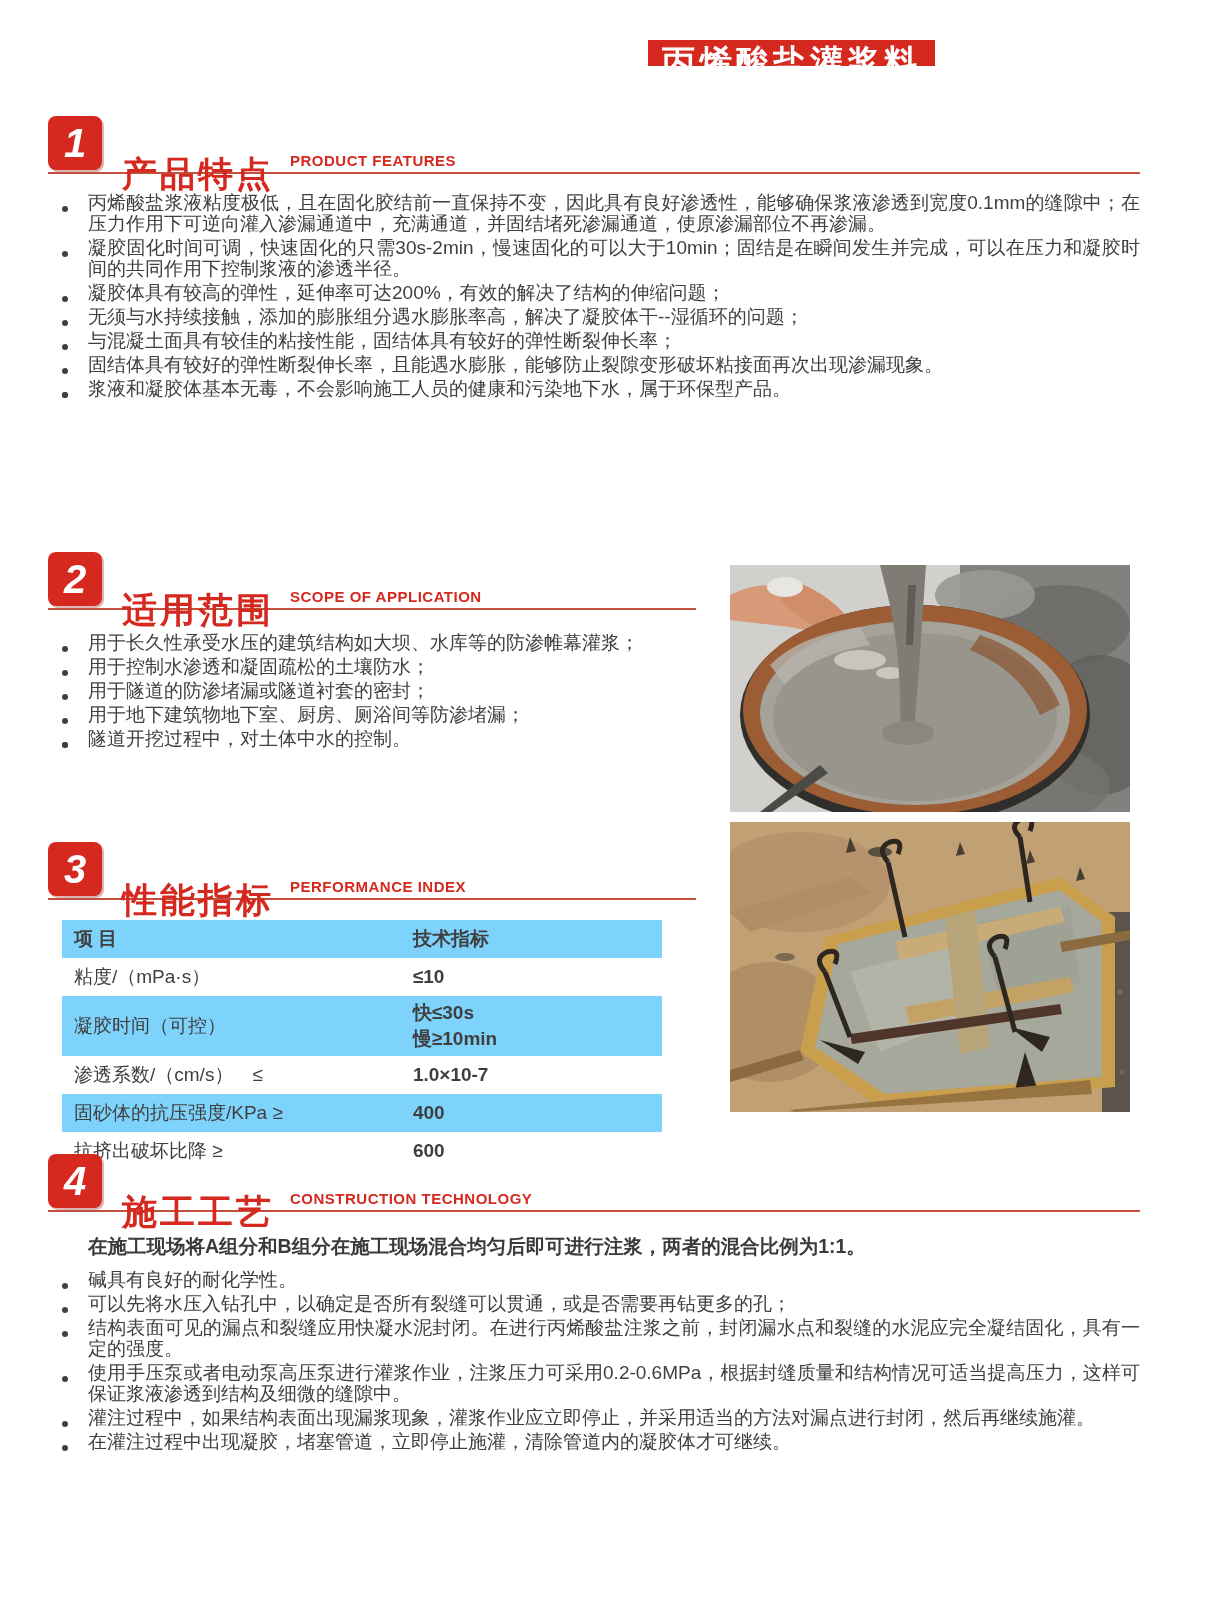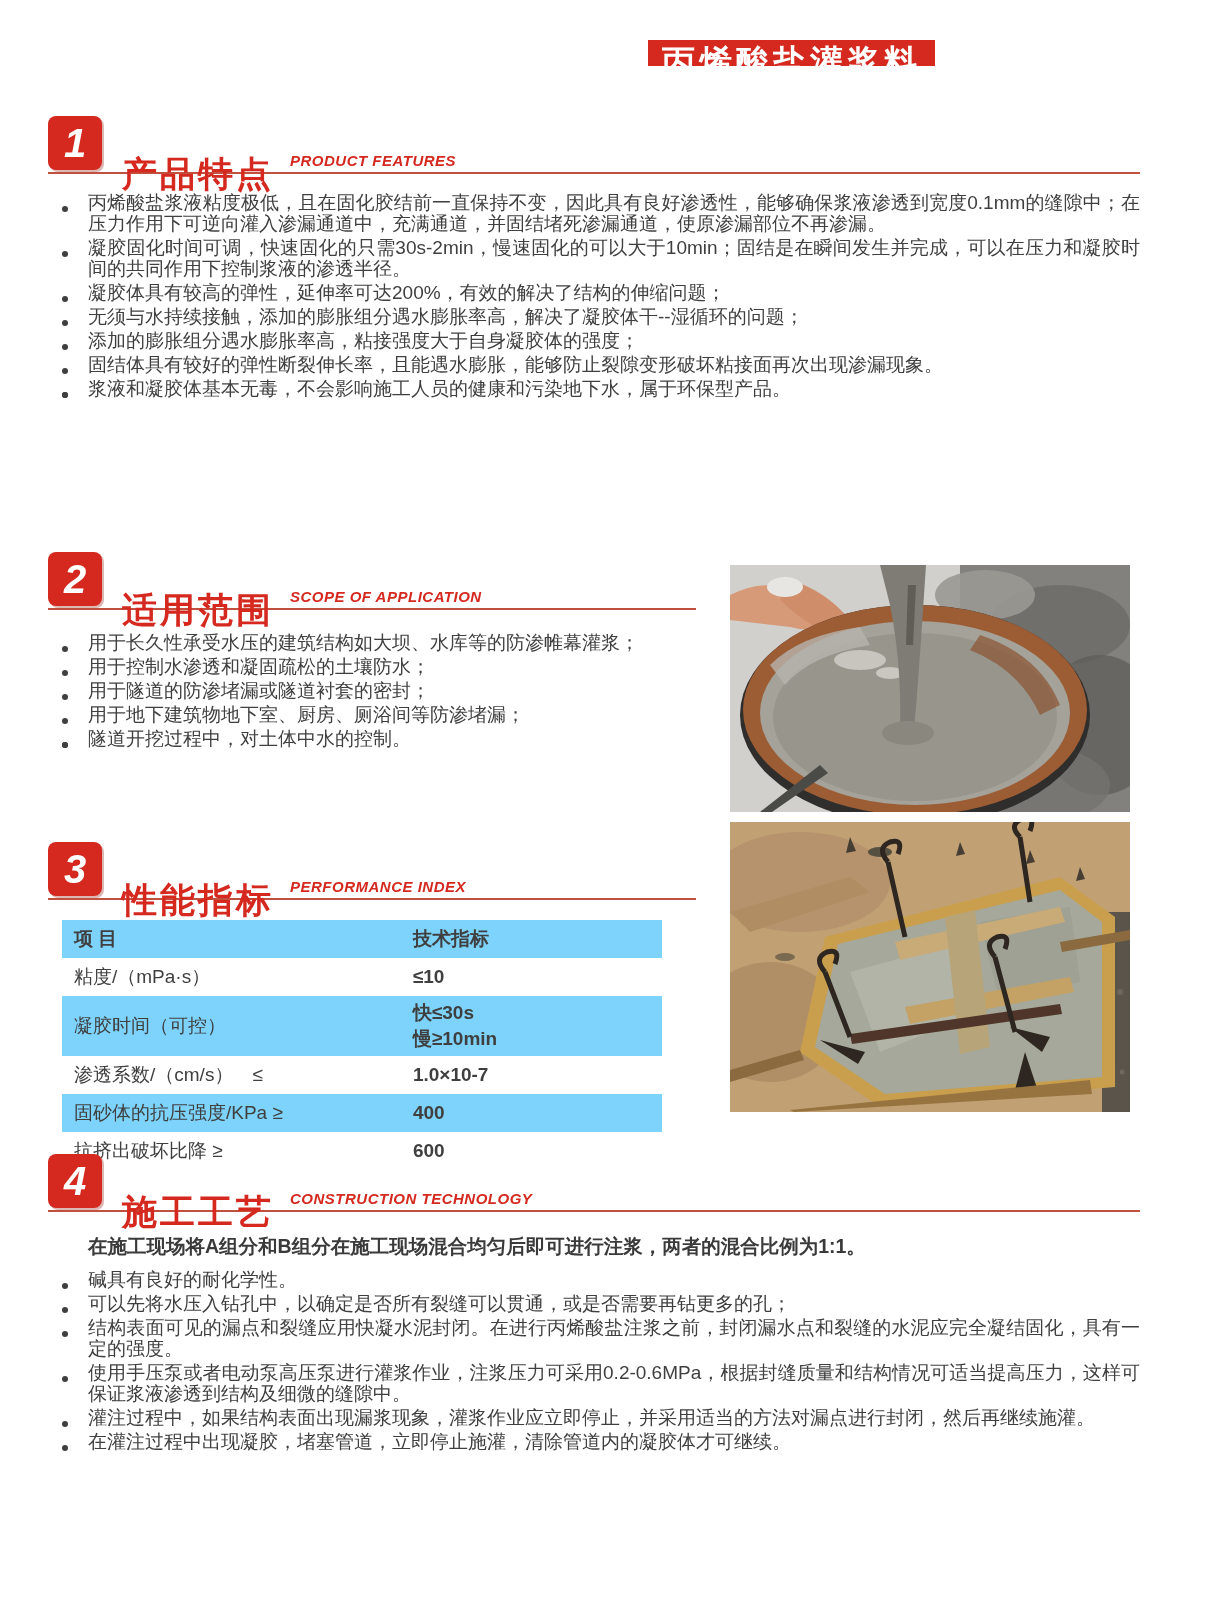--- a/index.html
+++ b/index.html
@@ -24,21 +24,21 @@
     border-radius:8px;color:#fff;font-size:40px;font-style:italic;font-weight:bold;
     display:flex;align-items:center;justify-content:center;
     box-shadow:2px 2px 0 rgba(140,20,10,.3);
   }
   .sec-title{
     position:absolute;left:74px;top:6px;font-size:35px;font-weight:bold;
     color:#d5281e;letter-spacing:3px;white-space:nowrap;
   }
   .sec-sub{
     position:absolute;left:242px;bottom:3px;font-size:15px;font-weight:bold;
-    color:#d5281e;letter-spacing:.5px;white-space:nowrap;font-style:italic;
+    color:#d5281e;letter-spacing:.5px;white-space:nowrap;
   }
   ul.blist{margin:18px 0 0 0;padding:0;list-style:none;}
   ul.blist li{
     position:relative;padding-left:40px;font-size:19px;line-height:21px;
     margin-bottom:3px;text-align:justify;
   }
   ul.blist li .dot{
     position:absolute;left:14px;top:14px;width:6px;height:6px;
     background:#3f3f3f;border-radius:50%;
   }
@@ -74,21 +74,21 @@
       <span>1</span>
     </div>
     <h2 class="sec-title">产品特点</h2>
     <span class="sec-sub">PRODUCT FEATURES</span>
   </div>
   <ul class="blist">
     <li><span class="dot"></span><span>丙烯酸盐浆液粘度极低，且在固化胶结前一直保持不变，因此具有良好渗透性，能够确保浆液渗透到宽度0.1mm的缝隙中；在压力作用下可逆向灌入渗漏通道中，充满通道，并固结堵死渗漏通道，使原渗漏部位不再渗漏。</span></li>
     <li><span class="dot"></span><span>凝胶固化时间可调，快速固化的只需30s-2min，慢速固化的可以大于10min；固结是在瞬间发生并完成，可以在压力和凝胶时间的共同作用下控制浆液的渗透半径。</span></li>
     <li><span class="dot"></span><span>凝胶体具有较高的弹性，延伸率可达200%，有效的解决了结构的伸缩问题；</span></li>
     <li><span class="dot"></span><span>无须与水持续接触，添加的膨胀组分遇水膨胀率高，解决了凝胶体干--湿循环的问题；</span></li>
-    <li><span class="dot"></span><span>添加的膨胀组分遇水膨胀率高，粘接强度大于自身凝胶体的强度；</span></li>
+    <li><span class="dot"></span><span>与混凝土面具有较佳的粘接性能，固结体具有较好的弹性断裂伸长率；</span></li>
     <li><span class="dot"></span><span>固结体具有较好的弹性断裂伸长率，且能遇水膨胀，能够防止裂隙变形破坏粘接面再次出现渗漏现象。</span></li>
     <li><span class="dot"></span></li>
     <li><span class="dot"></span><span>浆液和凝胶体基本无毒，不会影响施工人员的健康和污染地下水，属于环保型产品。</span></li>
   </ul>
 </section>
 
 <section class="section s2">
   <div class="sec-head">
     <div class="sec-num">
       <span>2</span>

